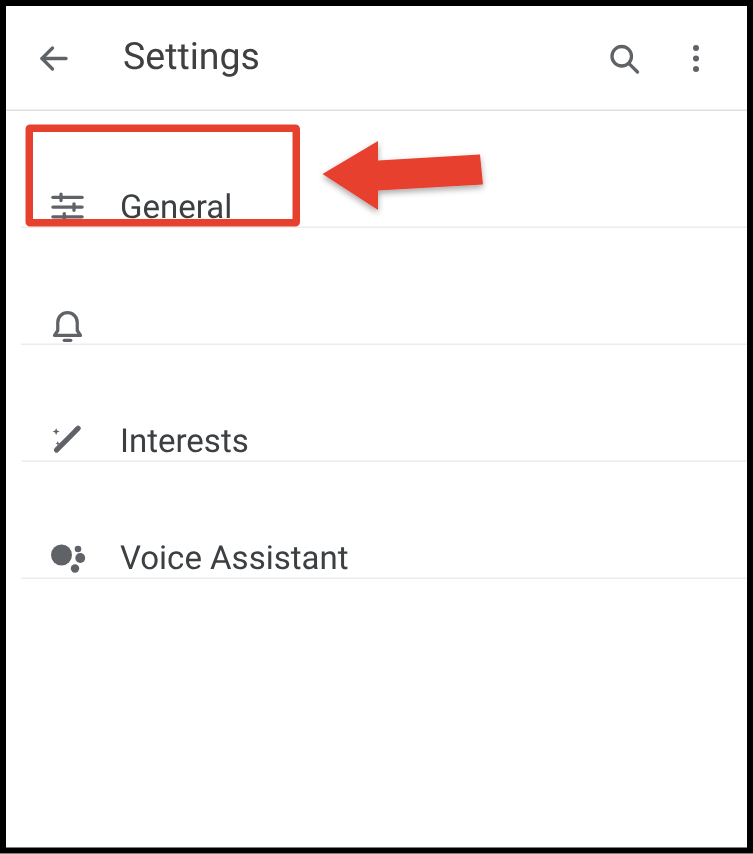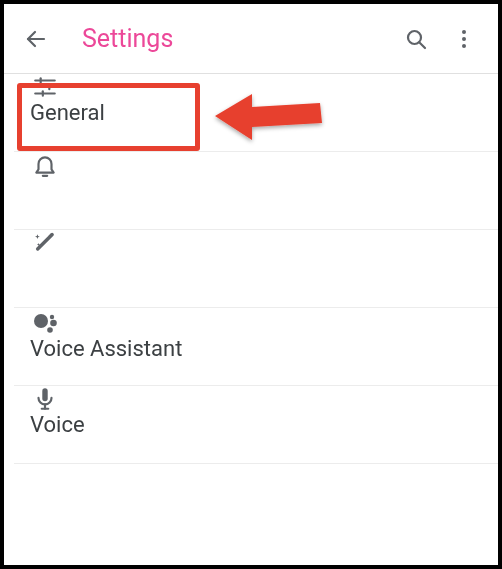--- a/index.html
+++ b/index.html
@@ -22,43 +22,42 @@
     .back-btn {
       width: 44px;
       height: 44px;
       display: flex;
       align-items: center;
       justify-content: center;
       cursor: pointer;
     }
     .title {
       font-size: 25px;
-      color: #ec4899;
+      color: #404040;
       margin-left: 24px;
       flex: 1;
     }
     .search-btn, .menu-btn {
       width: 48px;
       height: 48px;
       display: flex;
       align-items: center;
       justify-content: center;
       cursor: pointer;
     }
     .list {
       padding-left: 10px;
     }
     .item {
       display: flex;
-      align-items: flex-start;
+      align-items: flex-end;
       height: 78px;
       border-bottom: 1px solid #ececec;
       cursor: pointer;
       padding-left: 6px;
-      flex-direction: column;
     }
     .item .icon {
       width: 50px;
       display: flex;
       justify-content: center;
       align-items: center;
     }
     .item .label {
       font-size: 22px;
       color: #3c4043;
@@ -135,45 +134,35 @@
 
   <div class="item">
     <div class="icon">
       <svg width="26" height="26" viewBox="0 0 24 24" fill="#5f6368">
         <rect x="3" y="17.5" width="22" height="3.2" rx="1.5" transform="rotate(-45 3 17.5)"></rect>
         <path d="M5 4 L5.6 5.6 L7.2 6.2 L5.6 6.8 L5 8.4 L4.4 6.8 L2.8 6.2 L4.4 5.6 Z"></path>
         <path d="M17 3 L17.5 4.3 L18.8 4.8 L17.5 5.3 L17 6.6 L16.5 5.3 L15.2 4.8 L16.5 4.3 Z"></path>
         <path d="M6 12 L6.4 13 L7.4 13.4 L6.4 13.8 L6 14.8 L5.6 13.8 L4.6 13.4 L5.6 13 Z"></path>
       </svg>
     </div>
+    <div class="label">Interests</div>
   </div>
 
   <div class="item">
     <div class="icon">
       <svg width="28" height="28" viewBox="0 0 28 28">
         <circle cx="10" cy="13" r="7" fill="#5f6368"></circle>
         <circle cx="21" cy="9" r="2.2" fill="#5f6368"></circle>
         <circle cx="22.5" cy="15" r="3.3" fill="#5f6368"></circle>
         <circle cx="19" cy="22" r="2.8" fill="#5f6368"></circle>
       </svg>
     </div>
     <div class="label">Voice Assistant</div>
   </div>
 
-  <div class="item">
-    <div class="icon">
-      <svg width="26" height="26" viewBox="0 0 24 24" fill="#5f6368">
-        <rect x="9.5" y="2" width="5" height="12" rx="2.5"></rect>
-        <path d="M6 11 A6 6 0 0 0 18 11" fill="none" stroke="#5f6368" stroke-width="2" stroke-linecap="round"></path>
-        <line x1="12" y1="17" x2="12" y2="21" stroke="#5f6368" stroke-width="2" stroke-linecap="round"></line>
-        <line x1="9" y1="21" x2="15" y2="21" stroke="#5f6368" stroke-width="2" stroke-linecap="round"></line>
-      </svg>
-    </div>
-    <div class="label">Voice</div>
-  </div>
 
 
 </div>
 
 <div class="highlight"></div>
 
 <div class="arrow">
   <svg width="120" height="80" viewBox="0 0 120 80">
     <defs>
       <filter id="sh" x="-20%" y="-20%" width="140%" height="140%">

